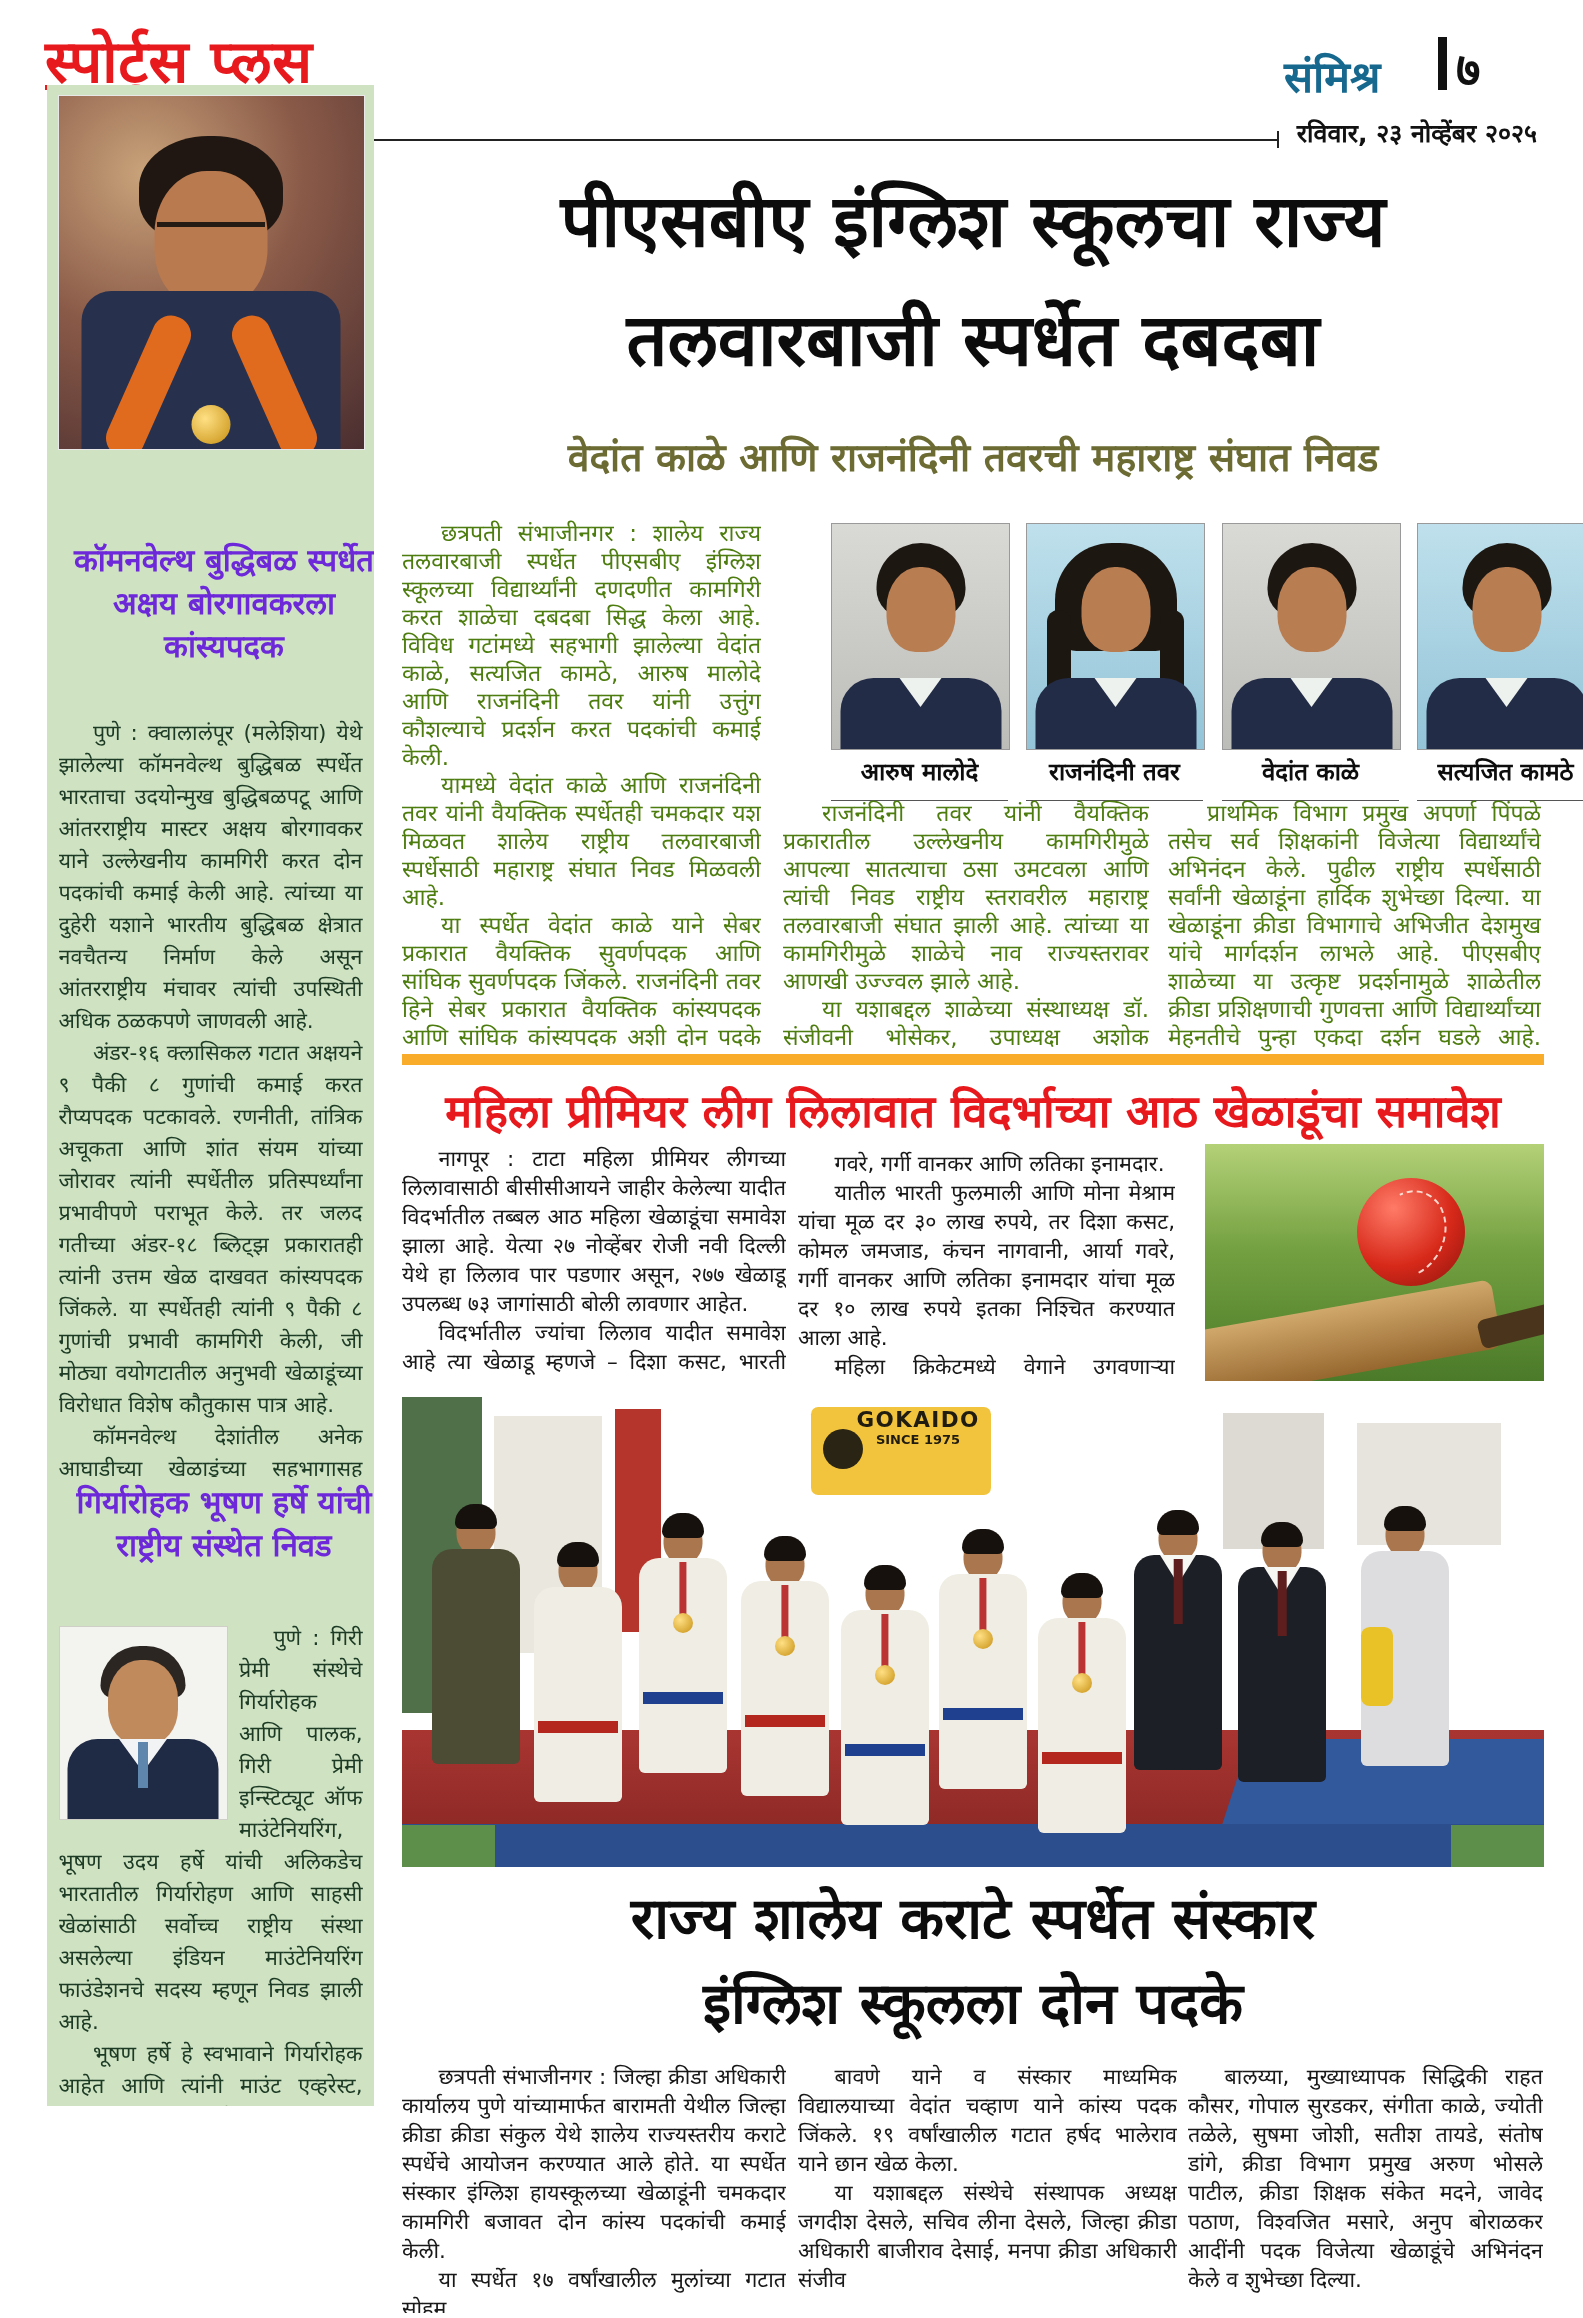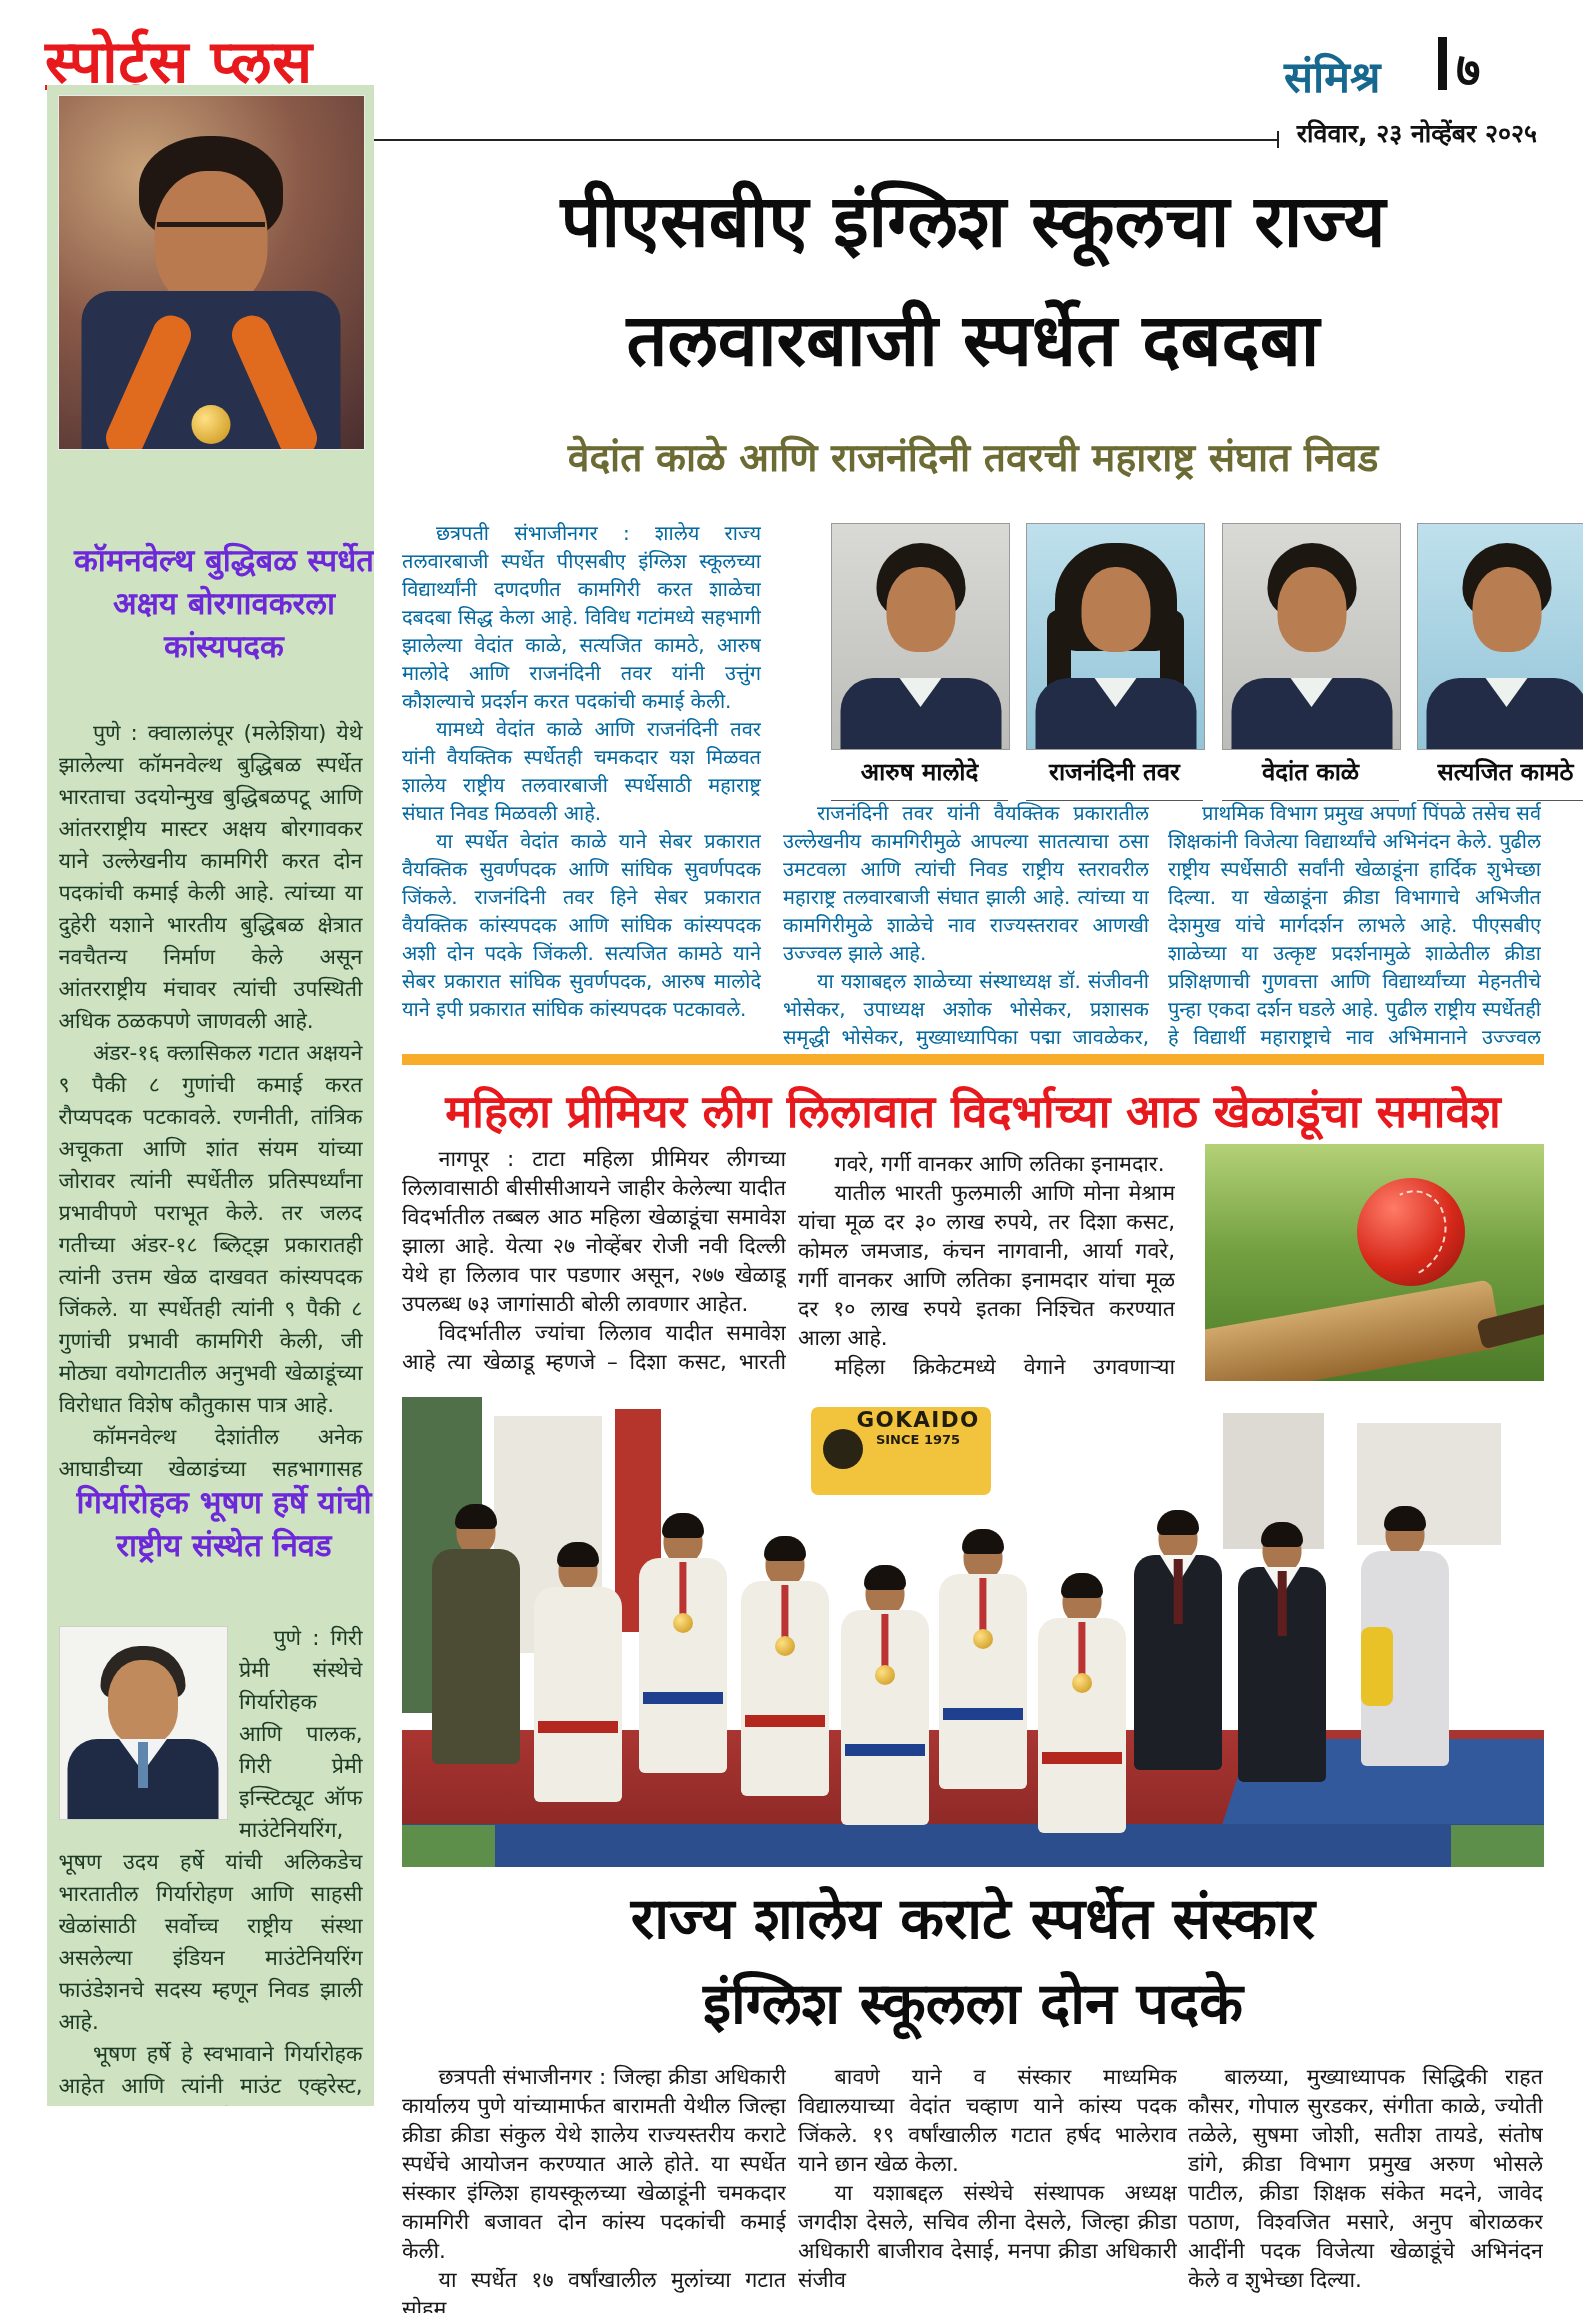--- a/index.html
+++ b/index.html
@@ -48,21 +48,21 @@
   .p2-torso{top:112px;width:151px;height:86px;background:#1f2a44;}
   .p2-shirt{position:absolute;left:50%;transform:translateX(-50%);top:112px;width:0;height:0;
             border-left:24.4px solid transparent;border-right:24.4px solid transparent;border-top:33px solid #f2f3f5;}
   .p2-tie{position:absolute;left:50%;transform:translateX(-50%);top:115px;width:10px;height:46px;background:#5f86ad;}
 
   
   .main-headline{left:402px;top:162px;width:1142px;text-align:center;font-weight:bold;color:#0c0c0c;
                  font-size:72px;line-height:119px;}
   .sub-headline{left:402px;top:429px;width:1142px;text-align:center;font-weight:bold;color:#6b6b33;
                 font-size:39px;line-height:57px;}
-  .m-col{color:#0369a1;font-size:20px;line-height:28px;text-align:justify;overflow:hidden;}
+  .m-col{color:#4d7c0f;font-size:23px;line-height:28px;text-align:justify;overflow:hidden;}
   .m-col p{margin:0;text-indent:1.7em;}
   .m-col1{left:402px;top:519px;width:359px;height:531px;}
   .m-col2{left:783px;top:799px;width:366px;height:253px;}
   .m-col3{left:1168px;top:799px;width:373px;height:253px;}
 
   .photo-strip{left:783px;top:523px;width:763px;height:266px;margin-left:48px;}
   .headshot-cell{position:absolute;top:0;width:177px;}
   .hs{position:relative;width:177px;height:225px;overflow:hidden;border:0.7px solid #9a9a9a;}
   .hs-bg-gray{background:linear-gradient(#d9d9d5,#bcbcb8);}
   .hs-bg-blue{background:linear-gradient(#bfe0ec,#93c4d8);}

